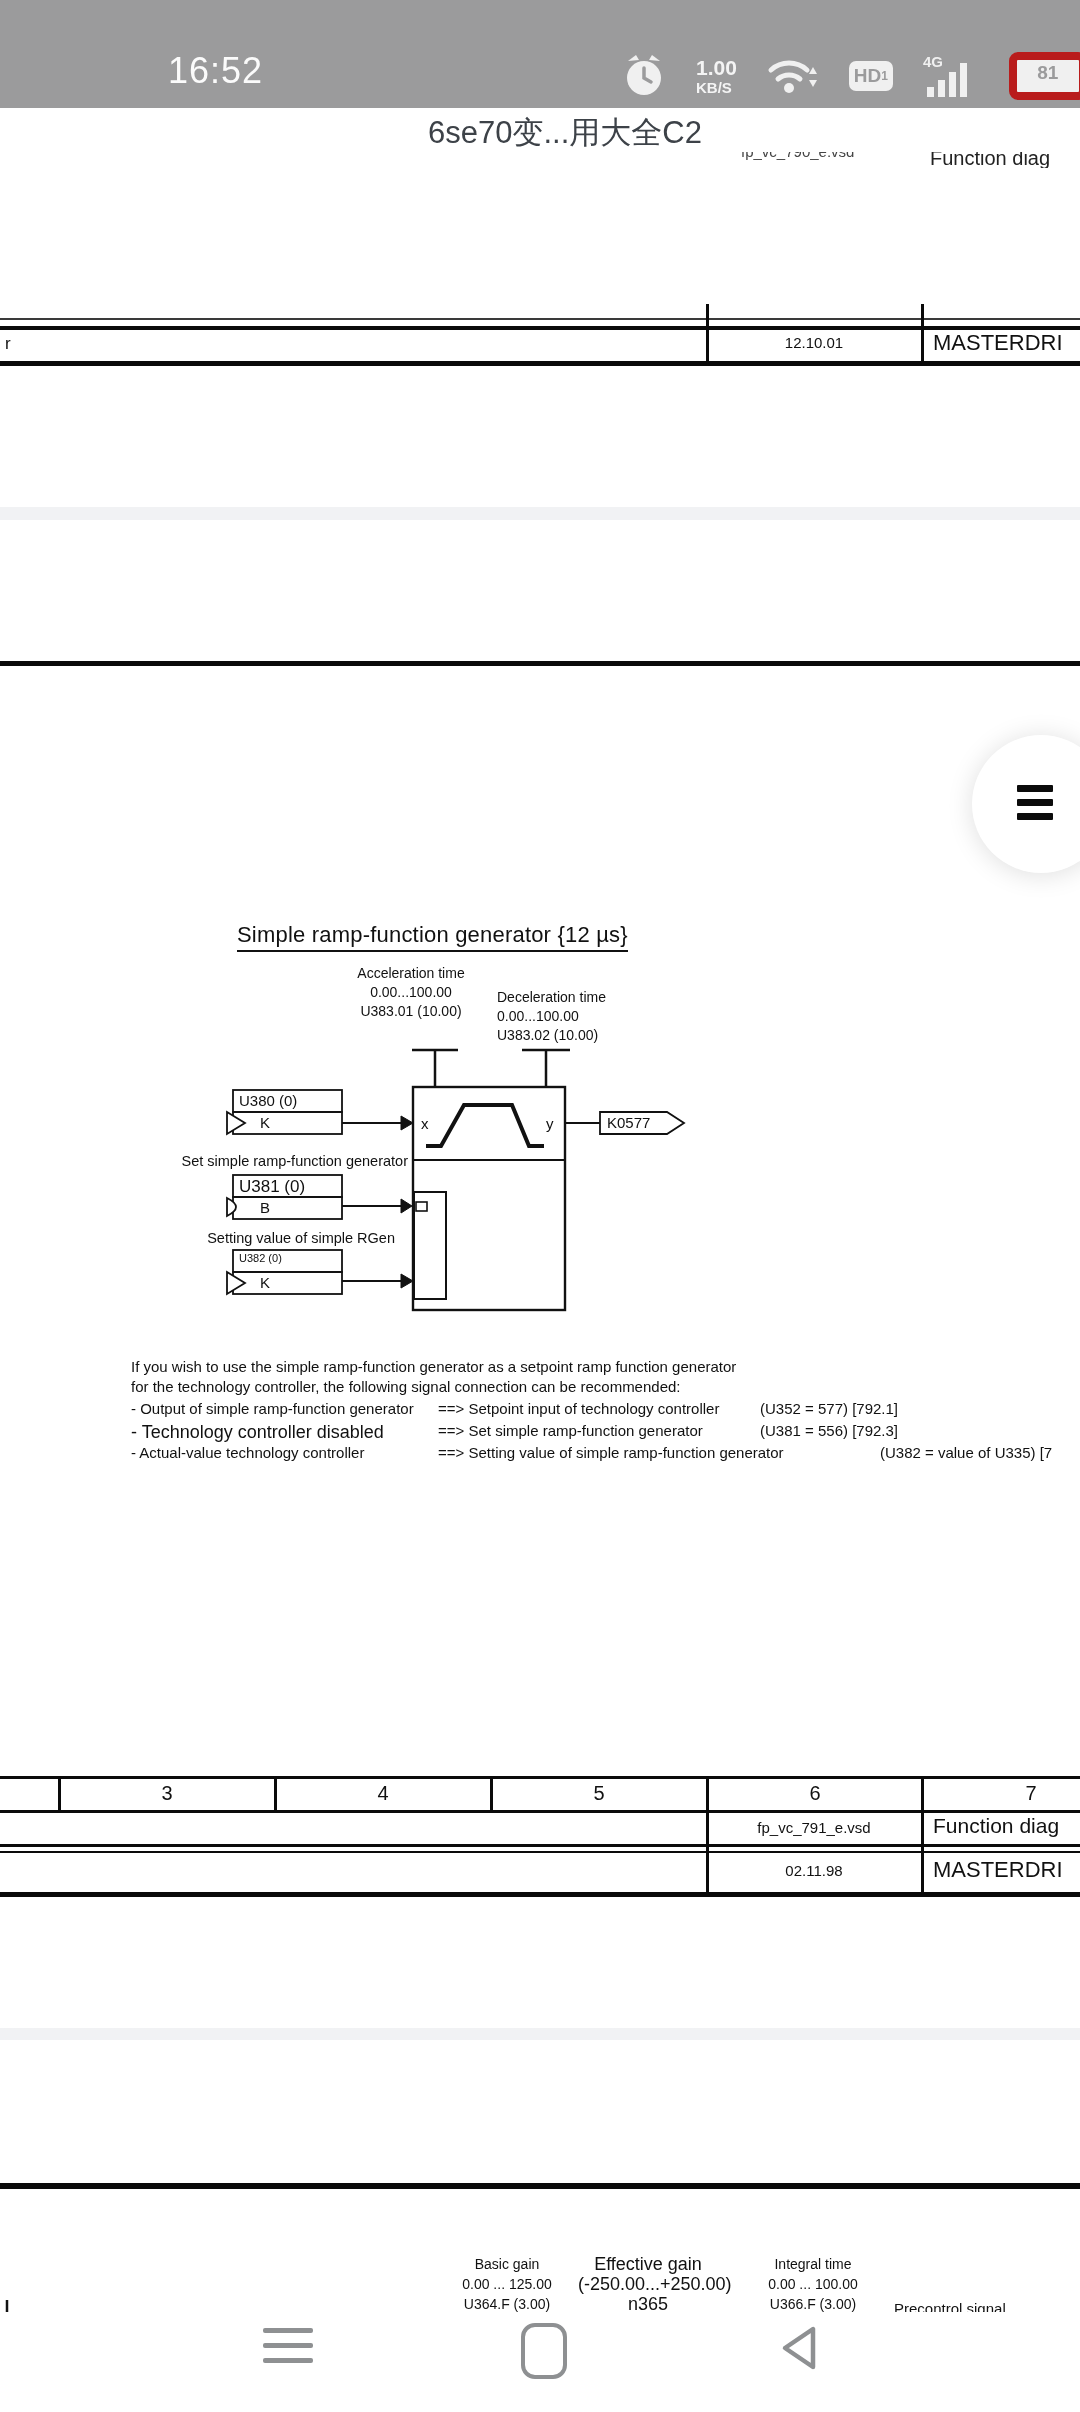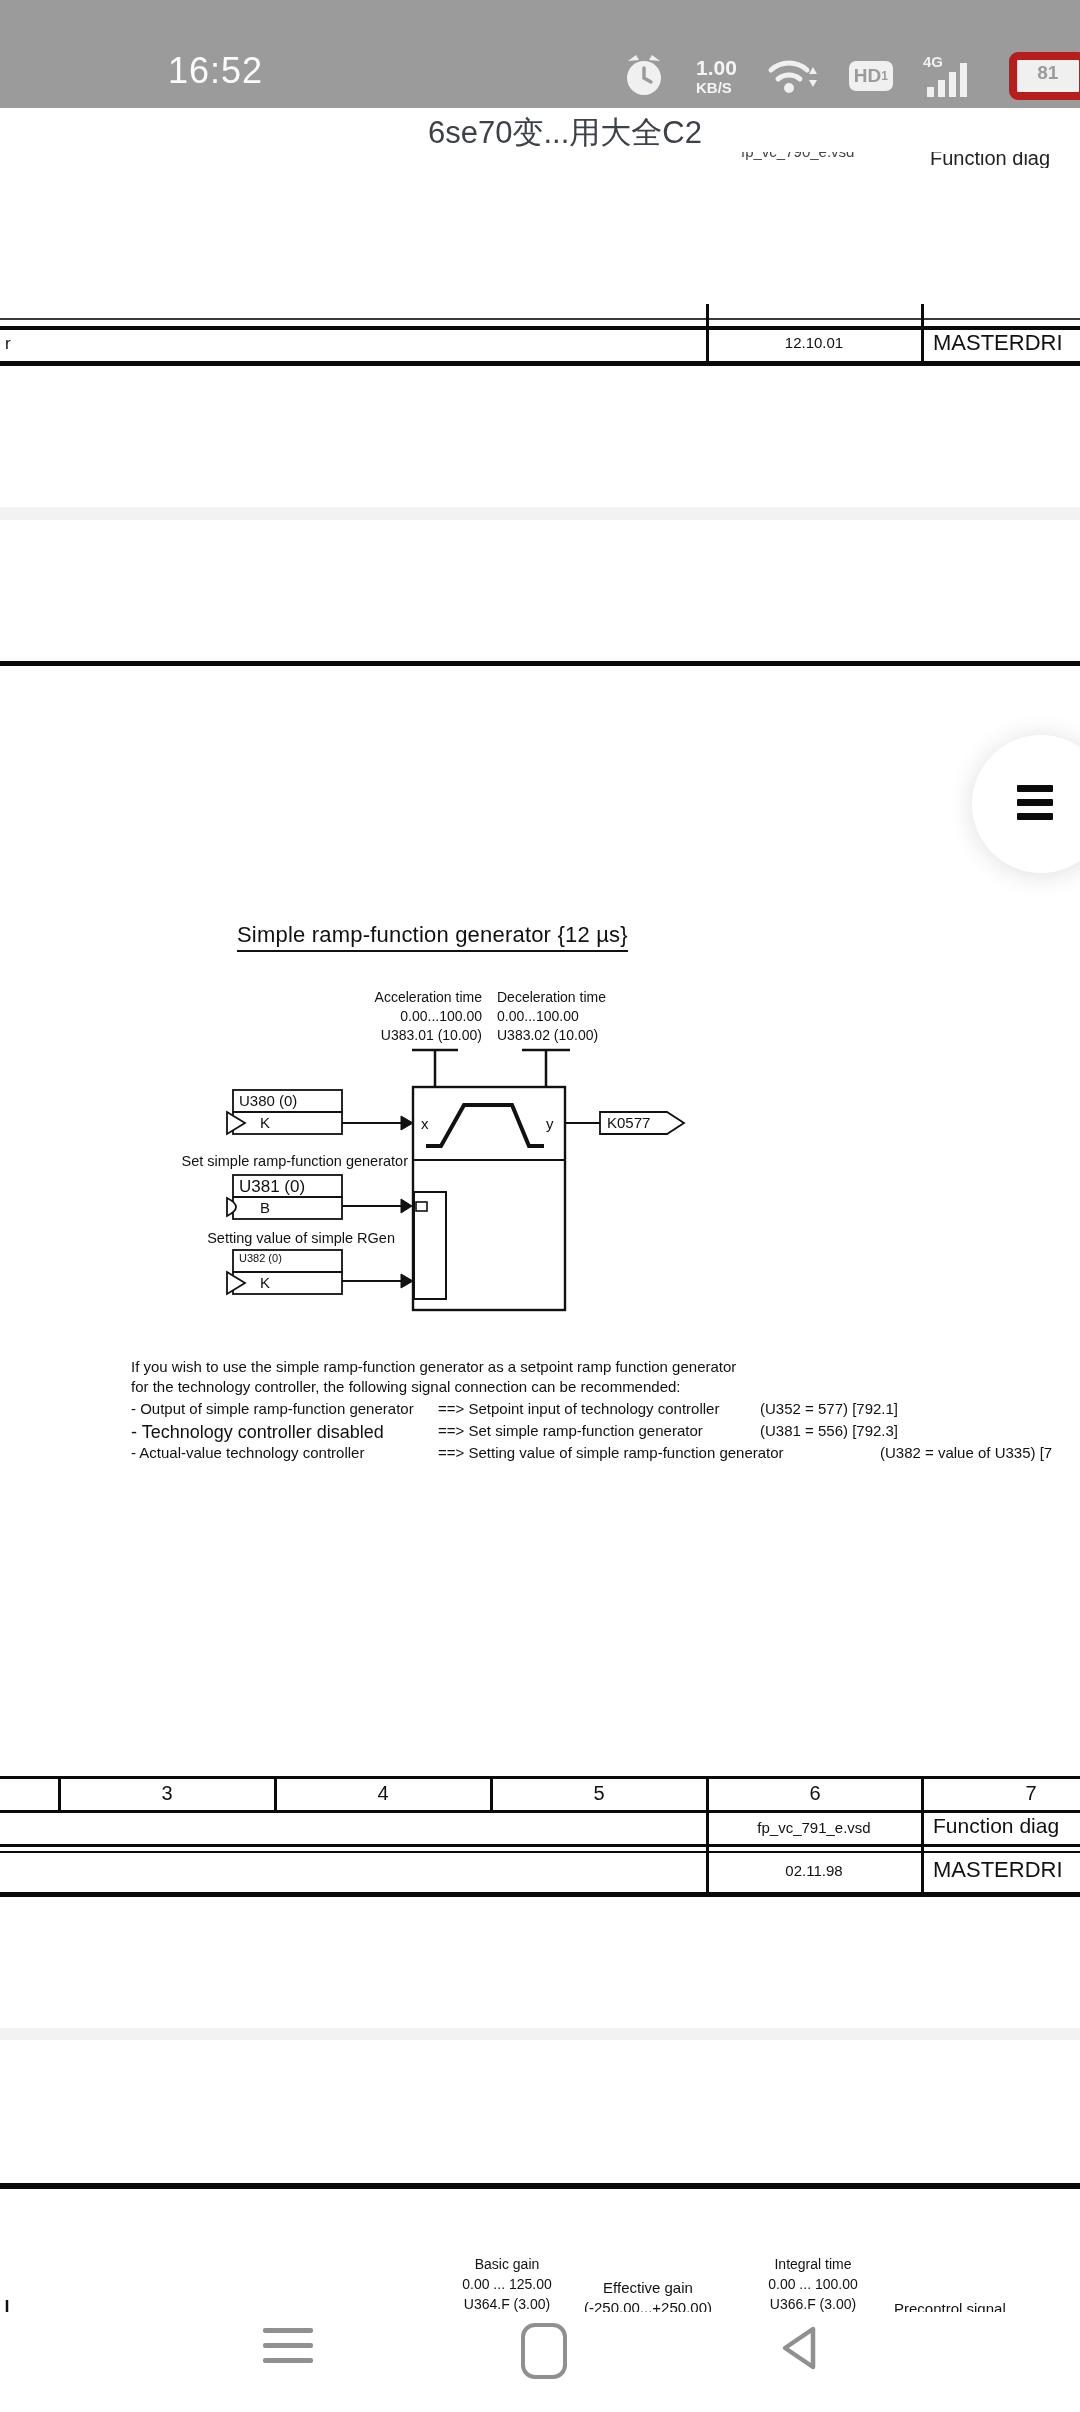--- a/index.html
+++ b/index.html
@@ -101,21 +101,21 @@
     <div class="vline" style="left:921px;top:152px;width:3px;height:60px;"></div>
     <div class="abs doc" style="left:5px;top:182px;font-size:17px;">r</div>
     <div class="abs doc ctr" style="left:707px;top:182px;width:214px;font-size:15px;">12.10.01</div>
     <div class="abs doc" style="left:933px;top:178px;font-size:22px;">MASTERDRI</div>
 
     <div class="gray-band" style="top:355px;height:13px;"></div>
     <div class="hline" style="top:509px;height:5px;"></div>
 
     <div class="abs doc" style="left:237px;top:770px;font-size:22px;border-bottom:2px solid #111;padding-bottom:2px;letter-spacing:0.2px;">Simple ramp-function generator {12 µs}</div>
 
-    <div class="abs doc rt" style="left:340px;top:836px;width:142px;font-size:14px;line-height:19px;">
+    <div class="abs doc rt" style="left:340px;top:812px;width:142px;font-size:14px;line-height:19px;text-align:center;">
       <div>Acceleration time</div>
       <div>0.00...100.00</div>
       <div>U383.01 (10.00)</div>
     </div>
     <div class="abs doc" style="left:497px;top:836px;width:142px;font-size:14px;line-height:19px;">
       <div>Deceleration time</div>
       <div>0.00...100.00</div>
       <div>U383.02 (10.00)</div>
     </div>
 
@@ -245,21 +245,21 @@
     <div class="abs doc" style="left:189px;top:2239px;font-size:15px;">U362 (0)</div>
 
     <div class="abs doc" style="left:318px;top:2167px;font-size:15px;">Gain adaption</div>
     <div class="abs doc" style="left:346px;top:2188px;font-size:15px;">U363 (1)</div>
     <div class="abs doc" style="left:366px;top:2210px;font-size:15px;">K</div>
     <div class="abs doc ctr" style="left:437px;top:2102px;width:140px;font-size:14px;line-height:20px;">
       <div>Basic gain</div>
       <div>0.00 ... 125.00</div>
       <div>U364.F (3.00)</div>
     </div>
-    <div class="abs doc ctr" style="left:578px;top:2102px;width:140px;font-size:15px;line-height:20px;margin-top:24px;">
+    <div class="abs doc ctr" style="left:578px;top:2102px;width:140px;font-size:18px;line-height:20px;">
       <div>Effective gain</div>
       <div>(-250.00...+250.00)</div>
       <div>n365</div>
     </div>
     <div class="abs doc ctr" style="left:745px;top:2102px;width:136px;font-size:14px;line-height:20px;">
       <div>Integral time</div>
       <div>0.00 ... 100.00</div>
       <div>U366.F (3.00)</div>
     </div>
     <div class="abs doc" style="left:824px;top:2176px;font-size:14px;">&lt;1&gt;</div>

